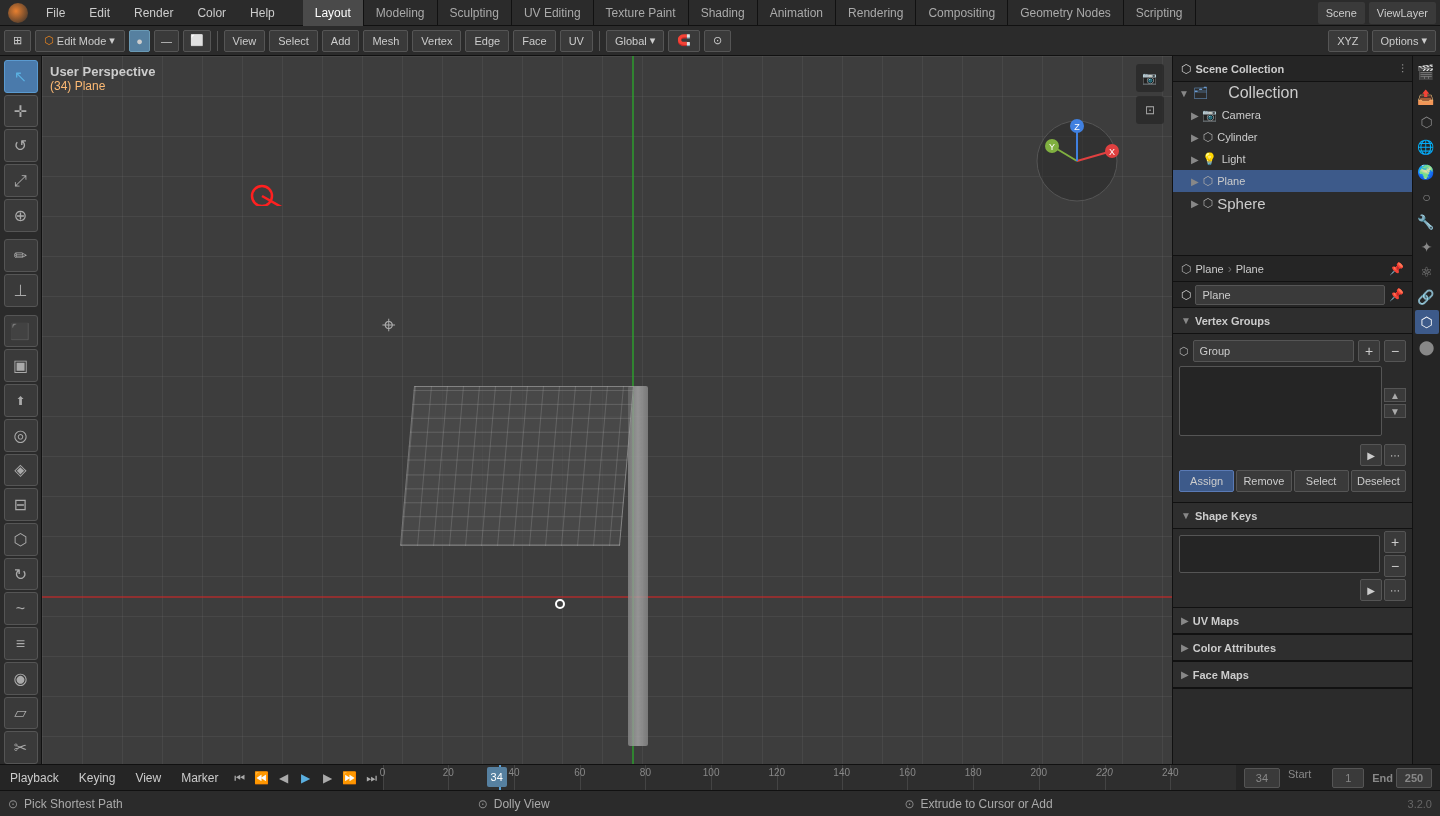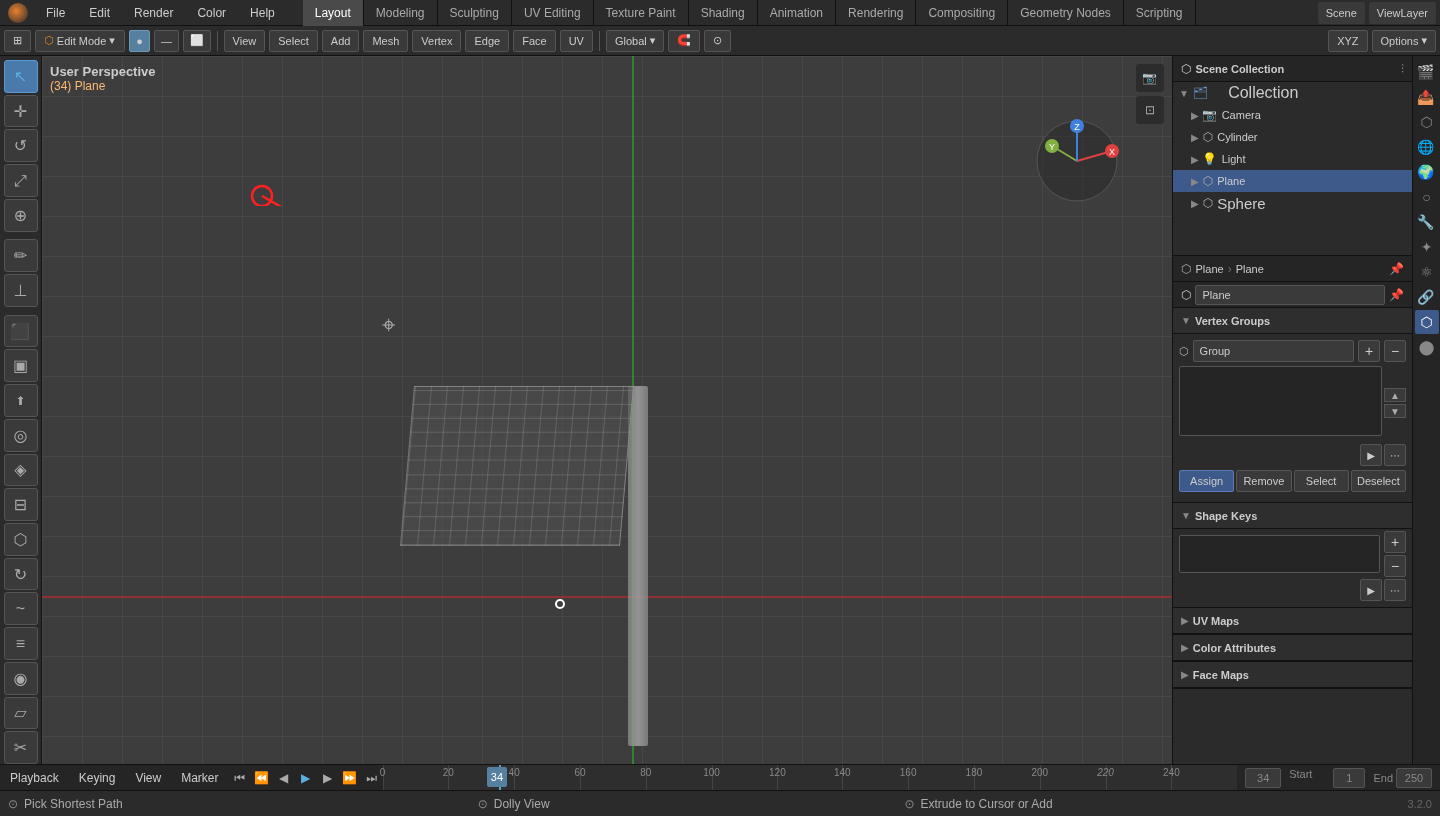--- a/index.html
+++ b/index.html
@@ -621,21 +621,21 @@
   </div>
 
   <div id="timeline-end">
 
     <div style="background:#3a3a3a;border:1px solid #555;border-radius:2px;width:36px;height:20px;display:flex;align-items:center;justify-content:center;font-size:11px;cursor:pointer;">34</div>
 
     <div style="display:flex;align-items:flex-start;gap:21px;">
       <span style="font-size:11px;">Start</span>
       <div style="background:#3a3a3a;border:1px solid #555;border-radius:2px;width:32px;height:20px;display:flex;align-items:center;justify-content:center;font-size:11px;">1</div>
     </div>
-    <div style="display:flex;align-items:center;gap:3px;">
+    <div style="display:flex;align-items:center;gap:3px;font-weight:bold;">
       <span style="font-size:11px;">End</span>
       <div style="background:#3a3a3a;border:1px solid #555;border-radius:2px;width:36px;height:20px;display:flex;align-items:center;justify-content:center;font-size:11px;">250</div>
     </div>
   </div>
 </div>
 
 <div id="status-bar">
   <div style="display:flex;align-items:center;gap:6px;">
     <span style="color:#888;font-size:12px;">⊙</span>
     <span style="color:#aaa;font-size:12px;">Pick Shortest Path</span>

